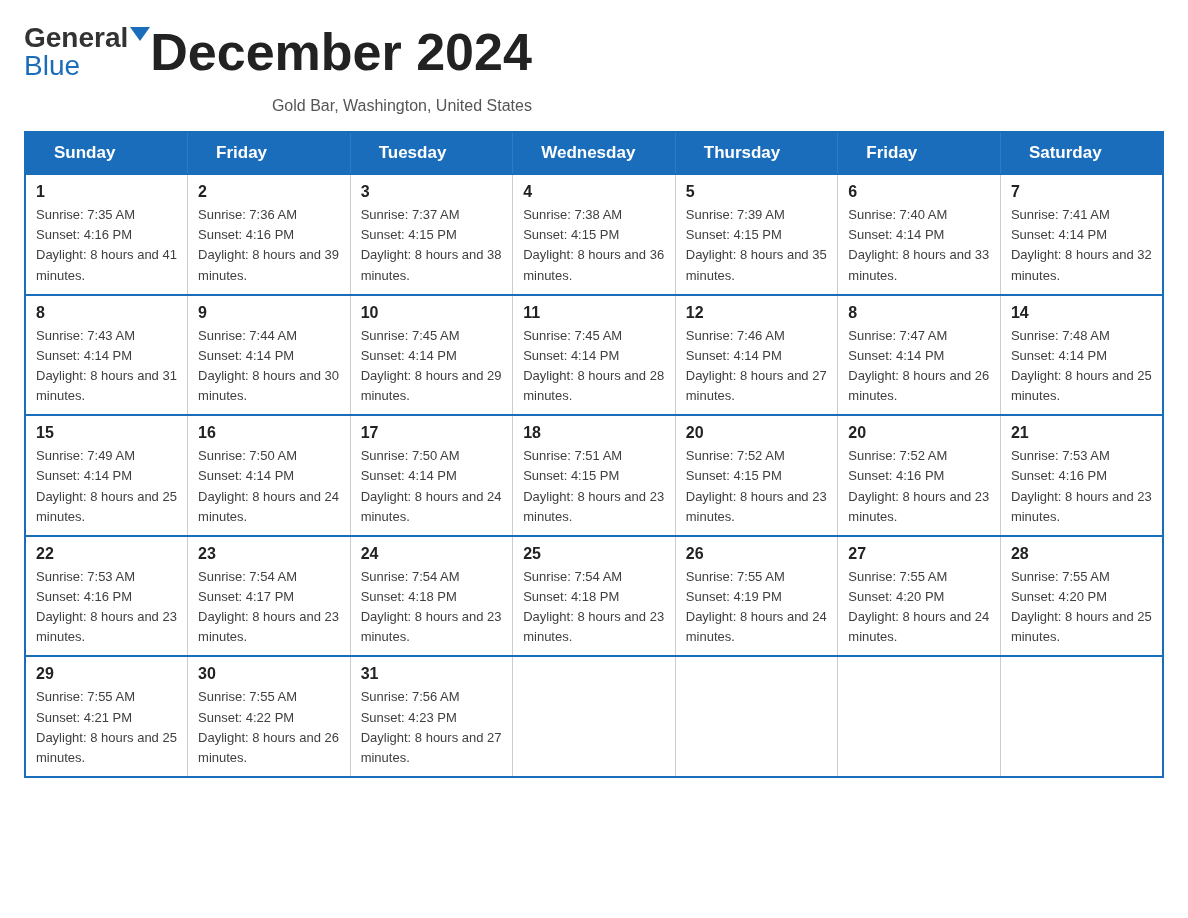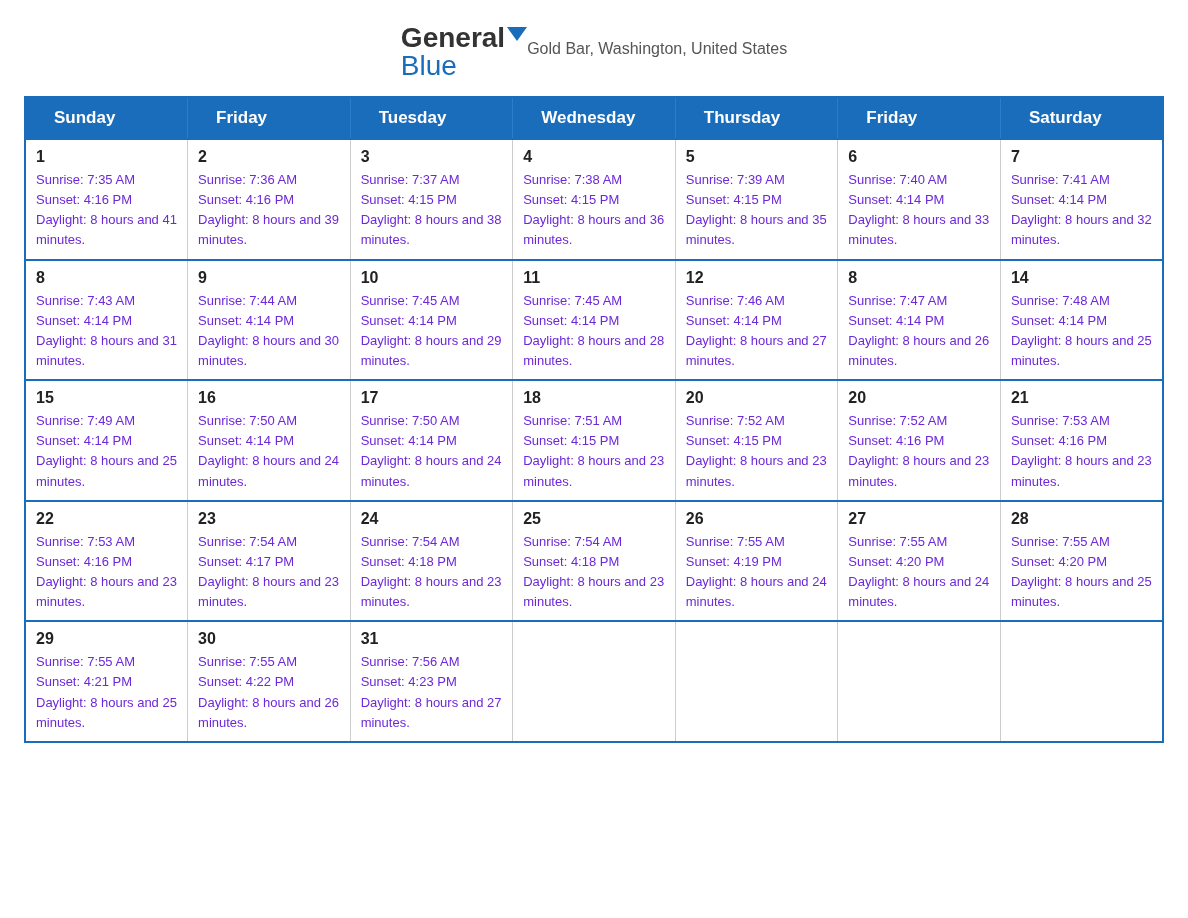--- a/index.html
+++ b/index.html
@@ -5,21 +5,21 @@
     * { box-sizing: border-box; margin: 0; padding: 0; }
     body {
       font-family: Arial, sans-serif;
       background: #fff;
       padding: 24px;
       width: 1188px;
       min-height: 918px;
     }
     .header-area {
       display: flex;
-      justify-content: center;
+      justify-content: flex-start;
       align-items: flex-start;
       margin-bottom: 16px;
     }
     .logo {
       display: flex;
       flex-direction: column;
       align-items: flex-start;
     }
     .logo-text-general {
       font-size: 28px;
@@ -91,21 +91,21 @@
     }
     .day-number {
       font-size: 16px;
       font-weight: bold;
       color: #222;
       display: block;
       margin-bottom: 4px;
     }
     .day-detail {
       font-size: 13px;
-      color: #6d28d9;
+      color: #404040;
       line-height: 1.55;
     }
     .empty-cell {
       background: #fff;
     }
     .logo-row {
       display: flex;
       align-items: center;
     }
   </style>
@@ -114,20 +114,21 @@
 
 <div class="header-area">
   <div class="logo">
     <div class="logo-row">
       <span class="logo-text-general">General</span>
       <span class="logo-triangle"></span>
     </div>
     <span class="logo-text-blue">Blue</span>
   </div>
   <div class="title-area">
+    <div class="month-title">December 2024</div>
     <div class="location-title">Gold Bar, Washington, United States</div>
   </div>
 </div>
 
 <table class="calendar-table">
   <thead>
     <tr>
     <th>Sunday</th>
         <th>Friday</th>
         <th>Tuesday</th>

